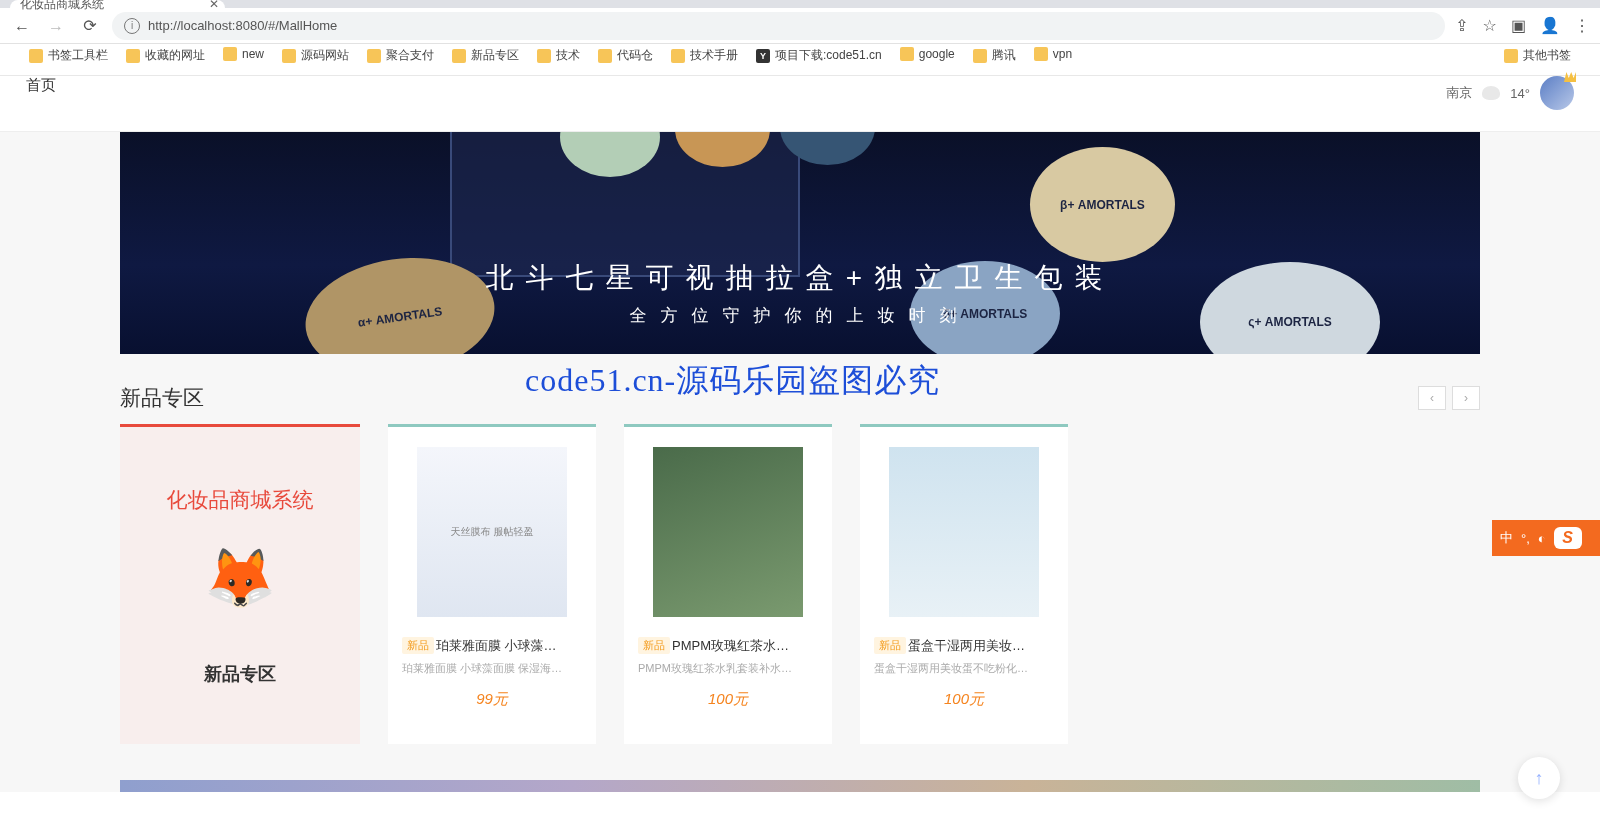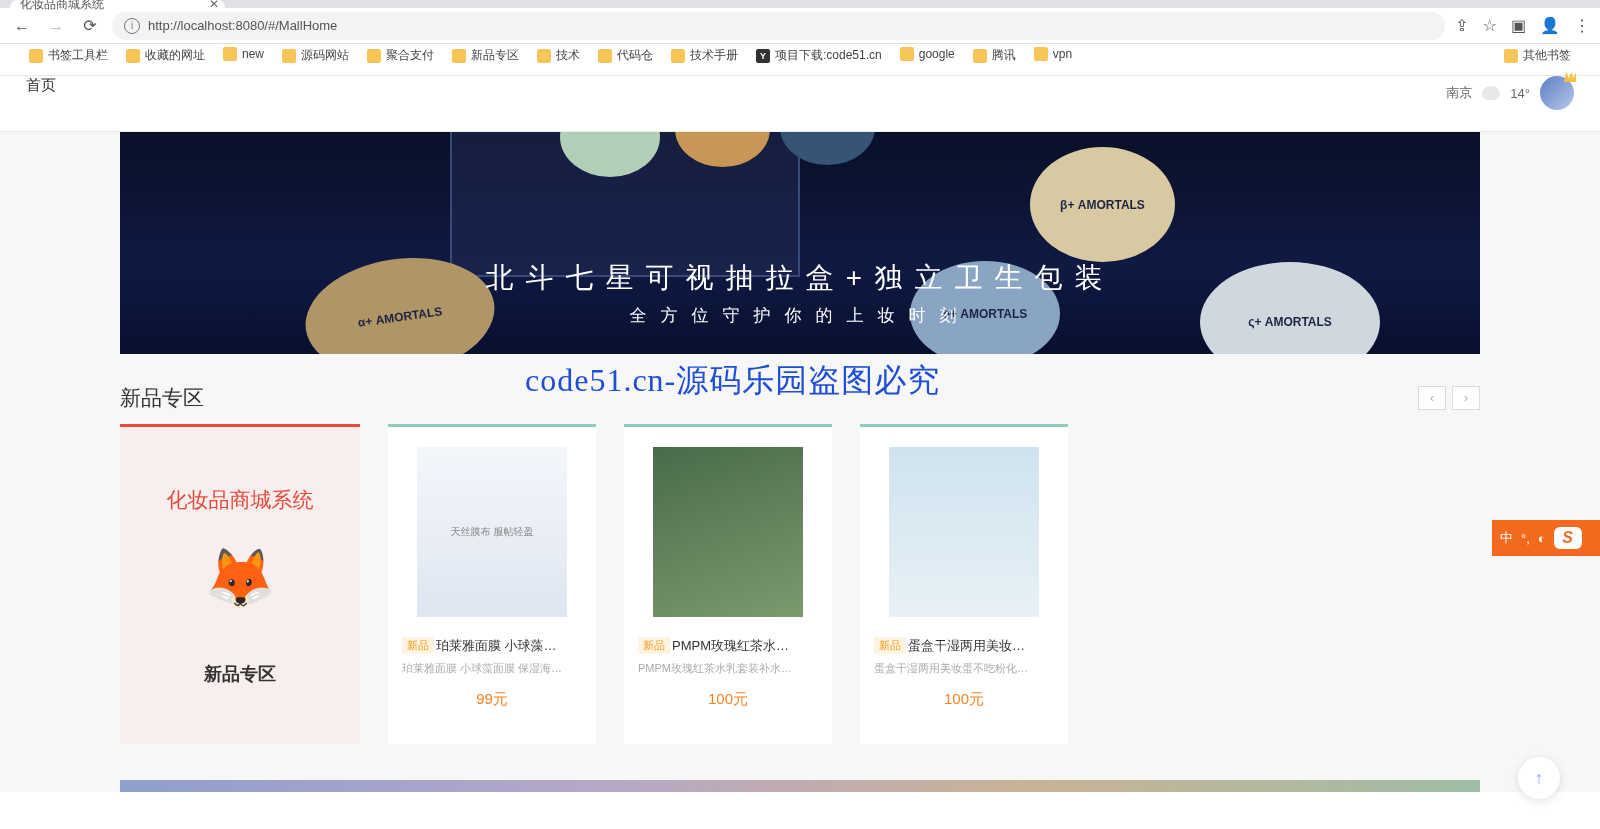--- a/index.html
+++ b/index.html
@@ -56,21 +56,21 @@
 .side-sub { font-size: 18px; color: #333; font-weight:bold; margin-top:20px; }
 
 .prod-card { width: 208px; height: 320px; background: #fff; border-top: 3px solid #8ec9c0; display:flex;flex-direction:column;align-items:center;padding:20px 14px 12px; }
 .prod-img { width: 150px; height: 170px; background: #eef; margin-bottom: 20px; display:flex;align-items:center;justify-content:center;font-size:10px;color:#888; }
 .prod-img.p1 { background: linear-gradient(180deg,#f4f6fb,#dfe6f1); }
 .prod-img.p2 { background: linear-gradient(160deg,#4a6b4a,#7a9a6f);}
 .prod-img.p3 { background: linear-gradient(180deg,#cfe3ef,#e8f1f6);}
 .prod-name-row { display:flex;align-items:flex-start;gap:2px;font-size:13px;color:#333;width:100%;white-space:nowrap;overflow:hidden;text-overflow:ellipsis; }
 .badge { background:#fff4e0;color:#f39b1c;font-size:11px;padding:1px 5px;border-radius:2px;flex-shrink:0; }
 .prod-desc { font-size:11px;color:#aaa;margin-top:6px;width:100%;white-space:nowrap;overflow:hidden;text-overflow:ellipsis; }
-.prod-price { font-size:15px;color:#f5841f;margin-top:14px; }
+.prod-price { font-size:15px;color:#f5841f;margin-top:14px;font-style:italic; }
 
 .watermark { position:absolute; left:405px; top:5px; font-size:32px; color:#1d4ed8; font-weight:500; font-family: SimSun, serif; letter-spacing:1px; pointer-events:none; }
 
 .bottom-banner { width:1360px; height:12px; margin:36px auto 0; background: linear-gradient(90deg,#8f9fce,#b4a7c9,#c9b398,#9fbda5); }
 
 .fab { position:fixed; right:40px; bottom:30px; width:42px;height:42px;border-radius:50%;background:#fff;box-shadow:0 2px 10px rgba(0,0,0,.12);display:flex;align-items:center;justify-content:center;color:#94b0ff;font-size:18px;cursor:pointer; }
 
 .ime { position:fixed; right:0; top:520px; width:108px;height:36px;background:#f36a1f;display:flex;align-items:center;padding:0 8px;color:#fff;font-size:13px;gap:8px; }
 .ime .s { width:28px;height:22px;background:#fff;color:#f36a1f;border-radius:6px;display:flex;align-items:center;justify-content:center;font-style:italic;font-weight:bold;font-size:16px; }
 </style>

